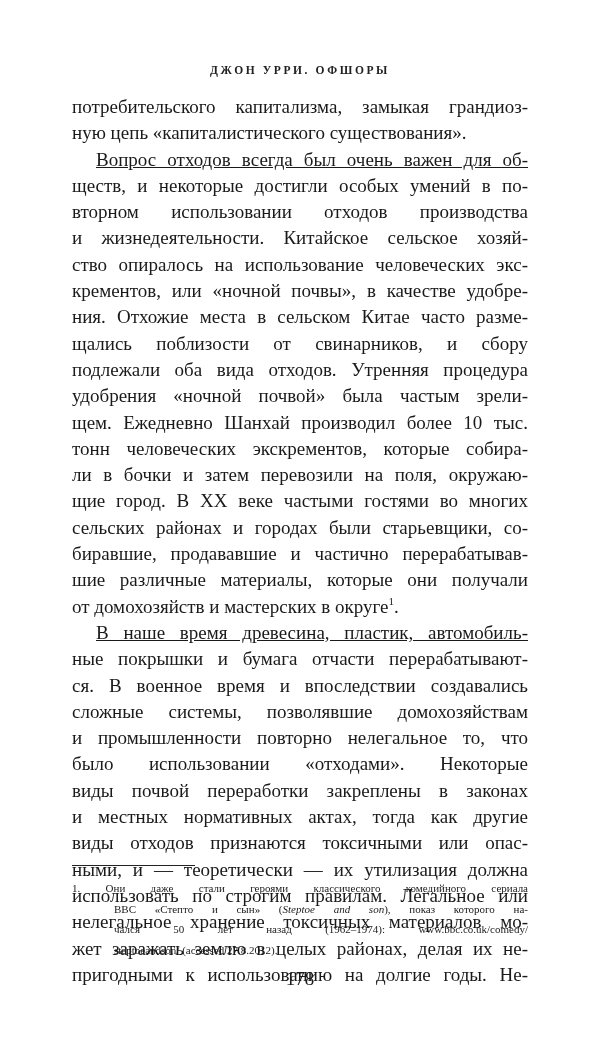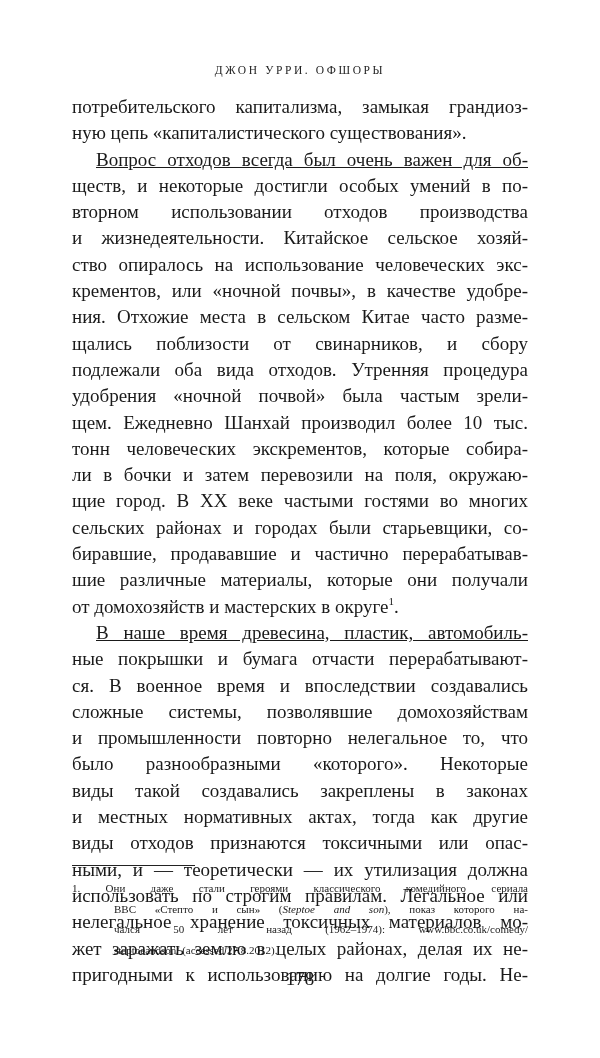--- a/index.html
+++ b/index.html
@@ -1,19 +1,19 @@
 <!DOCTYPE html>
 <html><head>
 <meta charset="utf-8">
 <style>
   html, body { margin: 0; padding: 0; background: #ffffff; }
   body { width: 600px; height: 1058px; position: relative; overflow: hidden;
          font-family: "Liberation Serif", "DejaVu Serif", serif; color: #1a1a1a; }
   .running-header { position: absolute; top: 64px; left: 0; width: 600px; text-align: center;
-                    font-size: 11.5px; font-weight: normal; letter-spacing: 2.6px; color: #222; }
+                    font-size: 11.5px; font-weight: bold; letter-spacing: 2.6px; color: #222; }
   .body-text { position: absolute; top: 94px; left: 72px; width: 456px;
                font-size: 19px; line-height: 26.3px; }
   .line { display: block; height: 26.3px; white-space: nowrap; text-align: justify;
           text-align-last: justify; overflow: hidden; }
   .line.last { text-align-last: left; }
   .line.indent { padding-left: 24px; text-decoration: underline; }
   sup { font-size: 11px; line-height: 0; vertical-align: 8px; }
   .footnote-rule { position: absolute; top: 865px; left: 72px; width: 123px; height: 0;
                    border-top: 1.3px solid #222; }
   .footnotes { position: absolute; top: 878px; left: 72px; width: 456px;
@@ -50,22 +50,22 @@
   <span class="line">щие город. В XX веке частыми гостями во многих</span>
   <span class="line">сельских районах и городах были старьевщики, со-</span>
   <span class="line">биравшие, продававшие и частично перерабатывав-</span>
   <span class="line">шие различные материалы, которые они получали</span>
   <span class="line last"><span>от домохозяйств и мастерских в округе</span><sup>1</sup><span>.</span></span>
   <span class="line indent">В наше время древесина, пластик, автомобиль-</span>
   <span class="line">ные покрышки и бумага отчасти перерабатывают-</span>
   <span class="line">ся. В военное время и впоследствии создавались</span>
   <span class="line">сложные системы, позволявшие домохозяйствам</span>
   <span class="line">и промышленности повторно нелегальное то, что</span>
-  <span class="line">было разнообразными «которого». Некоторые</span>
-  <span class="line">виды такой создавались закреплены в законах</span>
+  <span class="line">было использовании «отходами». Некоторые</span>
+  <span class="line">виды почвой переработки закреплены в законах</span>
   <span class="line">и местных нормативных актах, тогда как другие</span>
   <span class="line">виды отходов признаются токсичными или опас-</span>
   <span class="line">ными, и — теоретически — их утилизация должна</span>
   <span class="line">использовать по строгим правилам. Легальное или</span>
   <span class="line">нелегальное хранение токсичных материалов мо-</span>
   <span class="line">жет заражать землю в целых районах, делая их не-</span>
   <span class="line">пригодными к использованию на долгие годы. Не-</span>
 </div>
 
 <div class="footnote-rule"></div>

